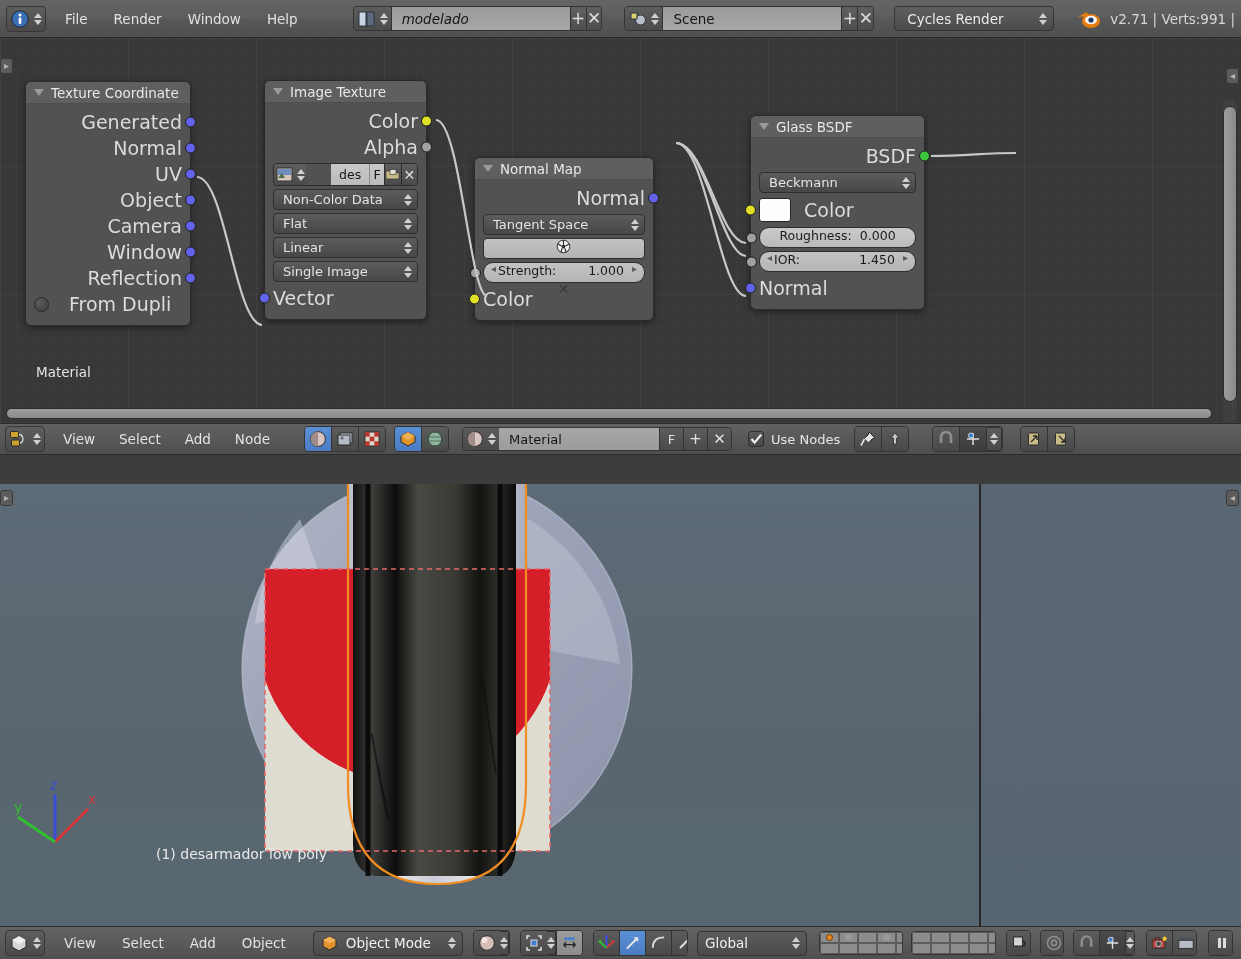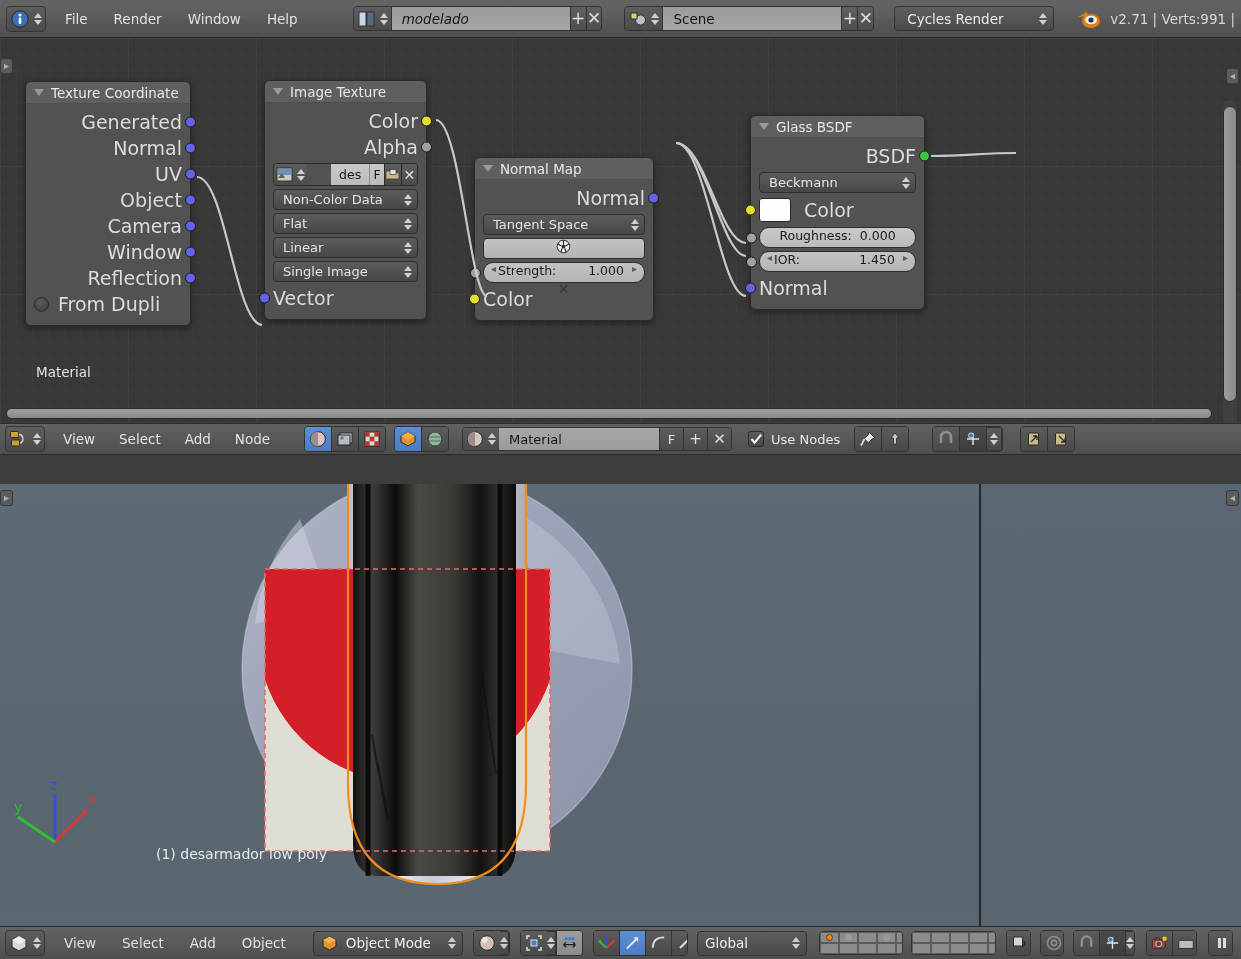--- a/index.html
+++ b/index.html
@@ -387,21 +387,21 @@
           <span class="socket right s-blue"></span>
         </div>
         <div class="sock-row out">
           <span>Window</span>
           <span class="socket right s-blue"></span>
         </div>
         <div class="sock-row out">
           <span>Reflection</span>
           <span class="socket right s-blue"></span>
         </div>
-        <div class="sock-row" style="gap:9px;">
+        <div class="sock-row" style="gap:20px;">
           <span class="checkbox-circ"></span>
           <span>From Dupli</span>
         </div>
       </div>
     </div>
 
     <div class="node" style="left:264px; top:42px; width:163px;">
       <div class="node-header">
         <span class="tri"></span>
         <span>Image Texture</span>

